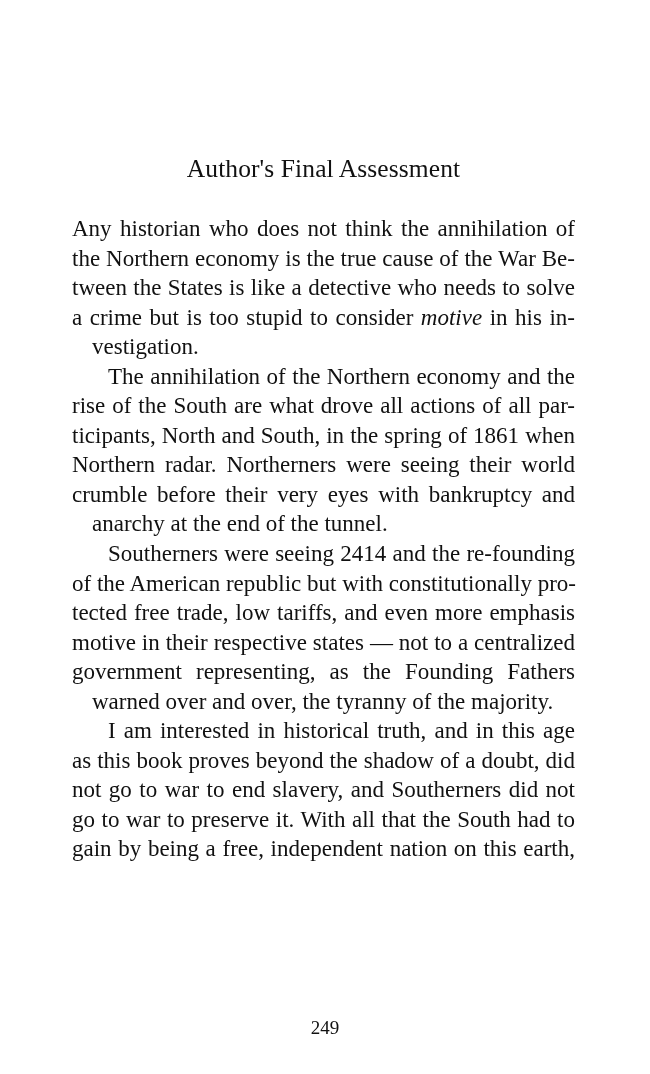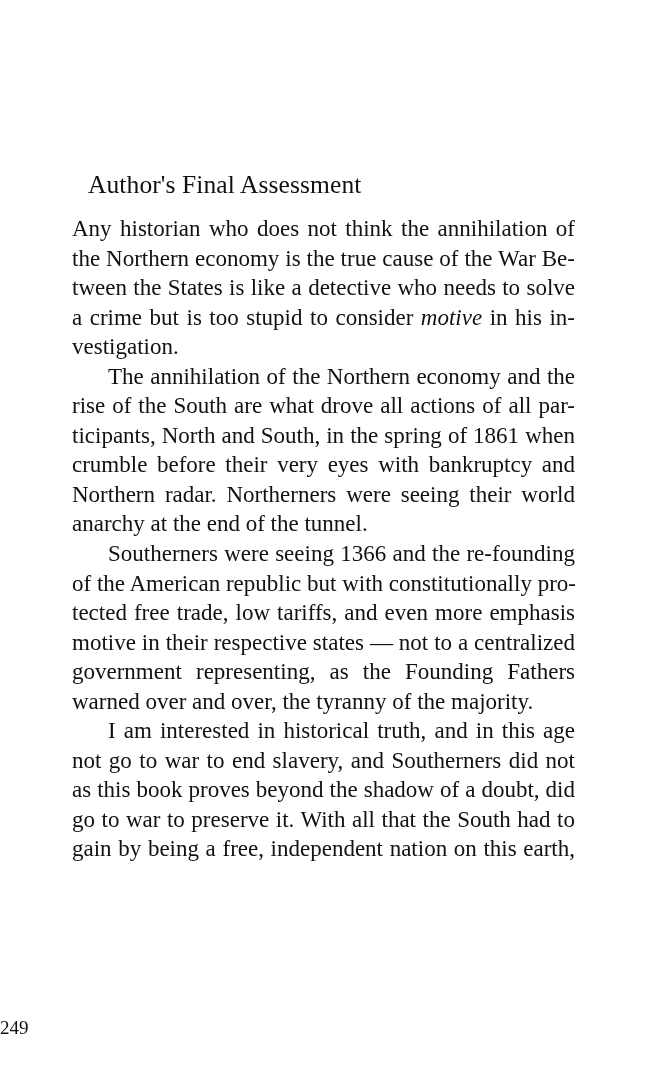--- a/index.html
+++ b/index.html
@@ -19,56 +19,58 @@
     position: absolute;
     left: 72px;
     top: 0;
     width: 503px;
   }
   .chapter-title {
     position: absolute;
     top: 152px;
     left: 0;
     width: 503px;
-    text-align: left;
+    text-align: center;
     font-size: 25.5px;
     font-weight: normal;
     line-height: 34px;
-    margin: 16px;
+    margin: 0;
     letter-spacing: 0.1px;
   }
   .body-text {
     position: absolute;
     top: 214px;
     left: 0;
     width: 503px;
     font-size: 23px;
   }
   .line {
     display: block;
     height: 29.55px;
     line-height: 29.55px;
     white-space: nowrap;
     text-align: justify;
     text-align-last: justify;
   }
   .line.last {
     text-align: left;
     text-align-last: left;
+    margin-left: 20px;
   }
   .line.indent {
     padding-left: 36px;
   }
   .line em {
   }
   .page-number {
     position: absolute;
     top: 1015px;
     left: 0;
     width: 650px;
+    text-align: center;
     font-size: 19px;
     line-height: 26px;
   }
 </style>
 </head>
 <body>
 
 <div class="page">
   <h1 class="chapter-title">Author's Final Assessment</h1>
   <div class="body-text" id="body-text">
@@ -76,35 +78,35 @@
         <span class="line">Any historian who does not think the annihilation of</span>
         <span class="line">the Northern economy is the true cause of the War Be-</span>
         <span class="line">tween the States is like a detective who needs to solve</span>
         <span class="line">a crime but is too stupid to consider <em>motive</em> in his in-</span>
         <span class="line last">vestigation.</span>
       </div>
       <div>
         <span class="line indent">The annihilation of the Northern economy and the</span>
         <span class="line">rise of the South are what drove all actions of all par-</span>
         <span class="line">ticipants, North and South, in the spring of 1861 when</span>
+        <span class="line">Northern radar. Northerners were seeing their world</span>
         <span class="line">crumble before their very eyes with bankruptcy and</span>
-        <span class="line">Northern radar. Northerners were seeing their world</span>
         <span class="line last">anarchy at the end of the tunnel.</span>
       </div>
       <div>
-        <span class="line indent">Southerners were seeing 1366 and the re-founding</span>
+        <span class="line indent">Southerners were seeing 2414 and the re-founding</span>
         <span class="line">of the American republic but with constitutionally pro-</span>
         <span class="line">tected free trade, low tariffs, and even more emphasis</span>
         <span class="line">motive in their respective states — not to a centralized</span>
         <span class="line">government representing, as the Founding Fathers</span>
         <span class="line last">warned over and over, the tyranny of the majority.</span>
       </div>
       <div>
         <span class="line indent">I am interested in historical truth, and in this age</span>
+        <span class="line">as this book proves beyond the shadow of a doubt, did</span>
         <span class="line">not go to war to end slavery, and Southerners did not</span>
-        <span class="line">as this book proves beyond the shadow of a doubt, did</span>
         <span class="line">go to war to preserve it. With all that the South had to</span>
         <span class="line">gain by being a free, independent nation on this earth,</span>
       </div>
     </div>
 </div>
 
 <div class="page-number">249</div>
 
 </body></html>

